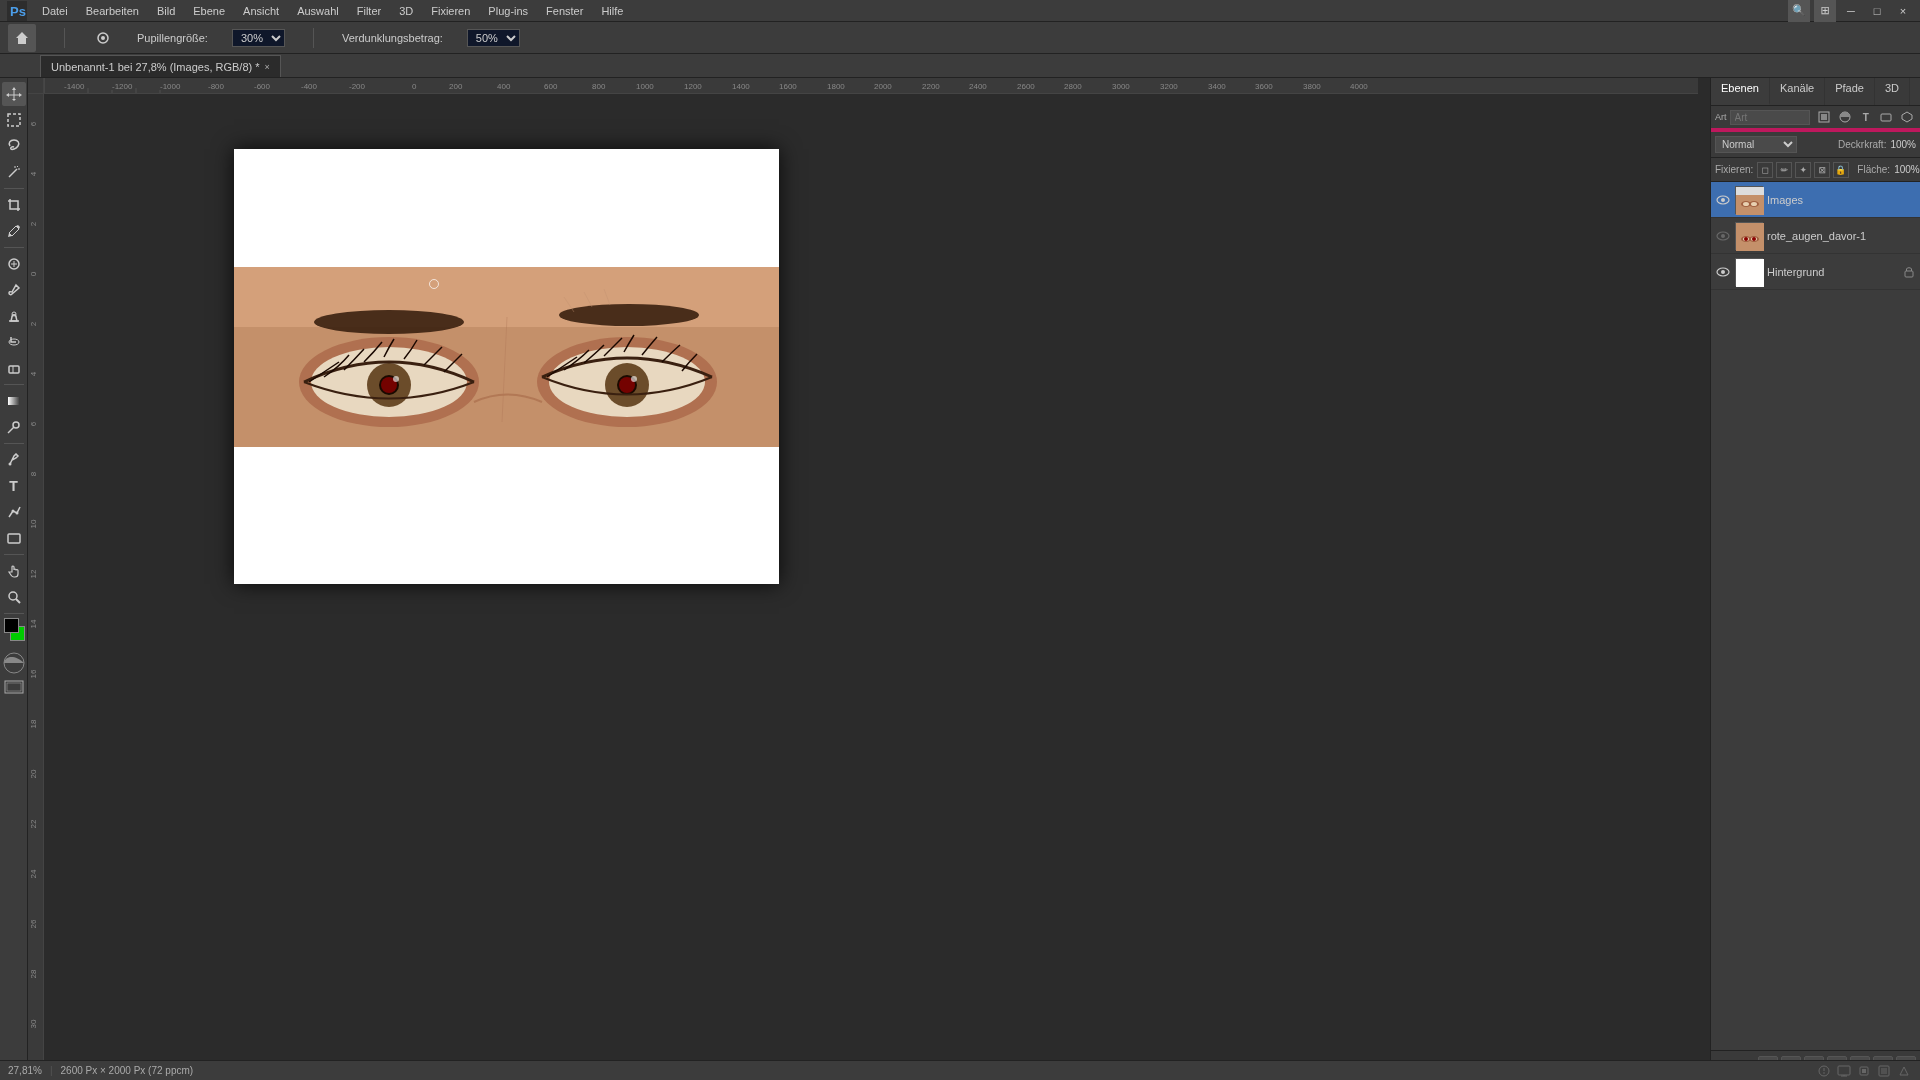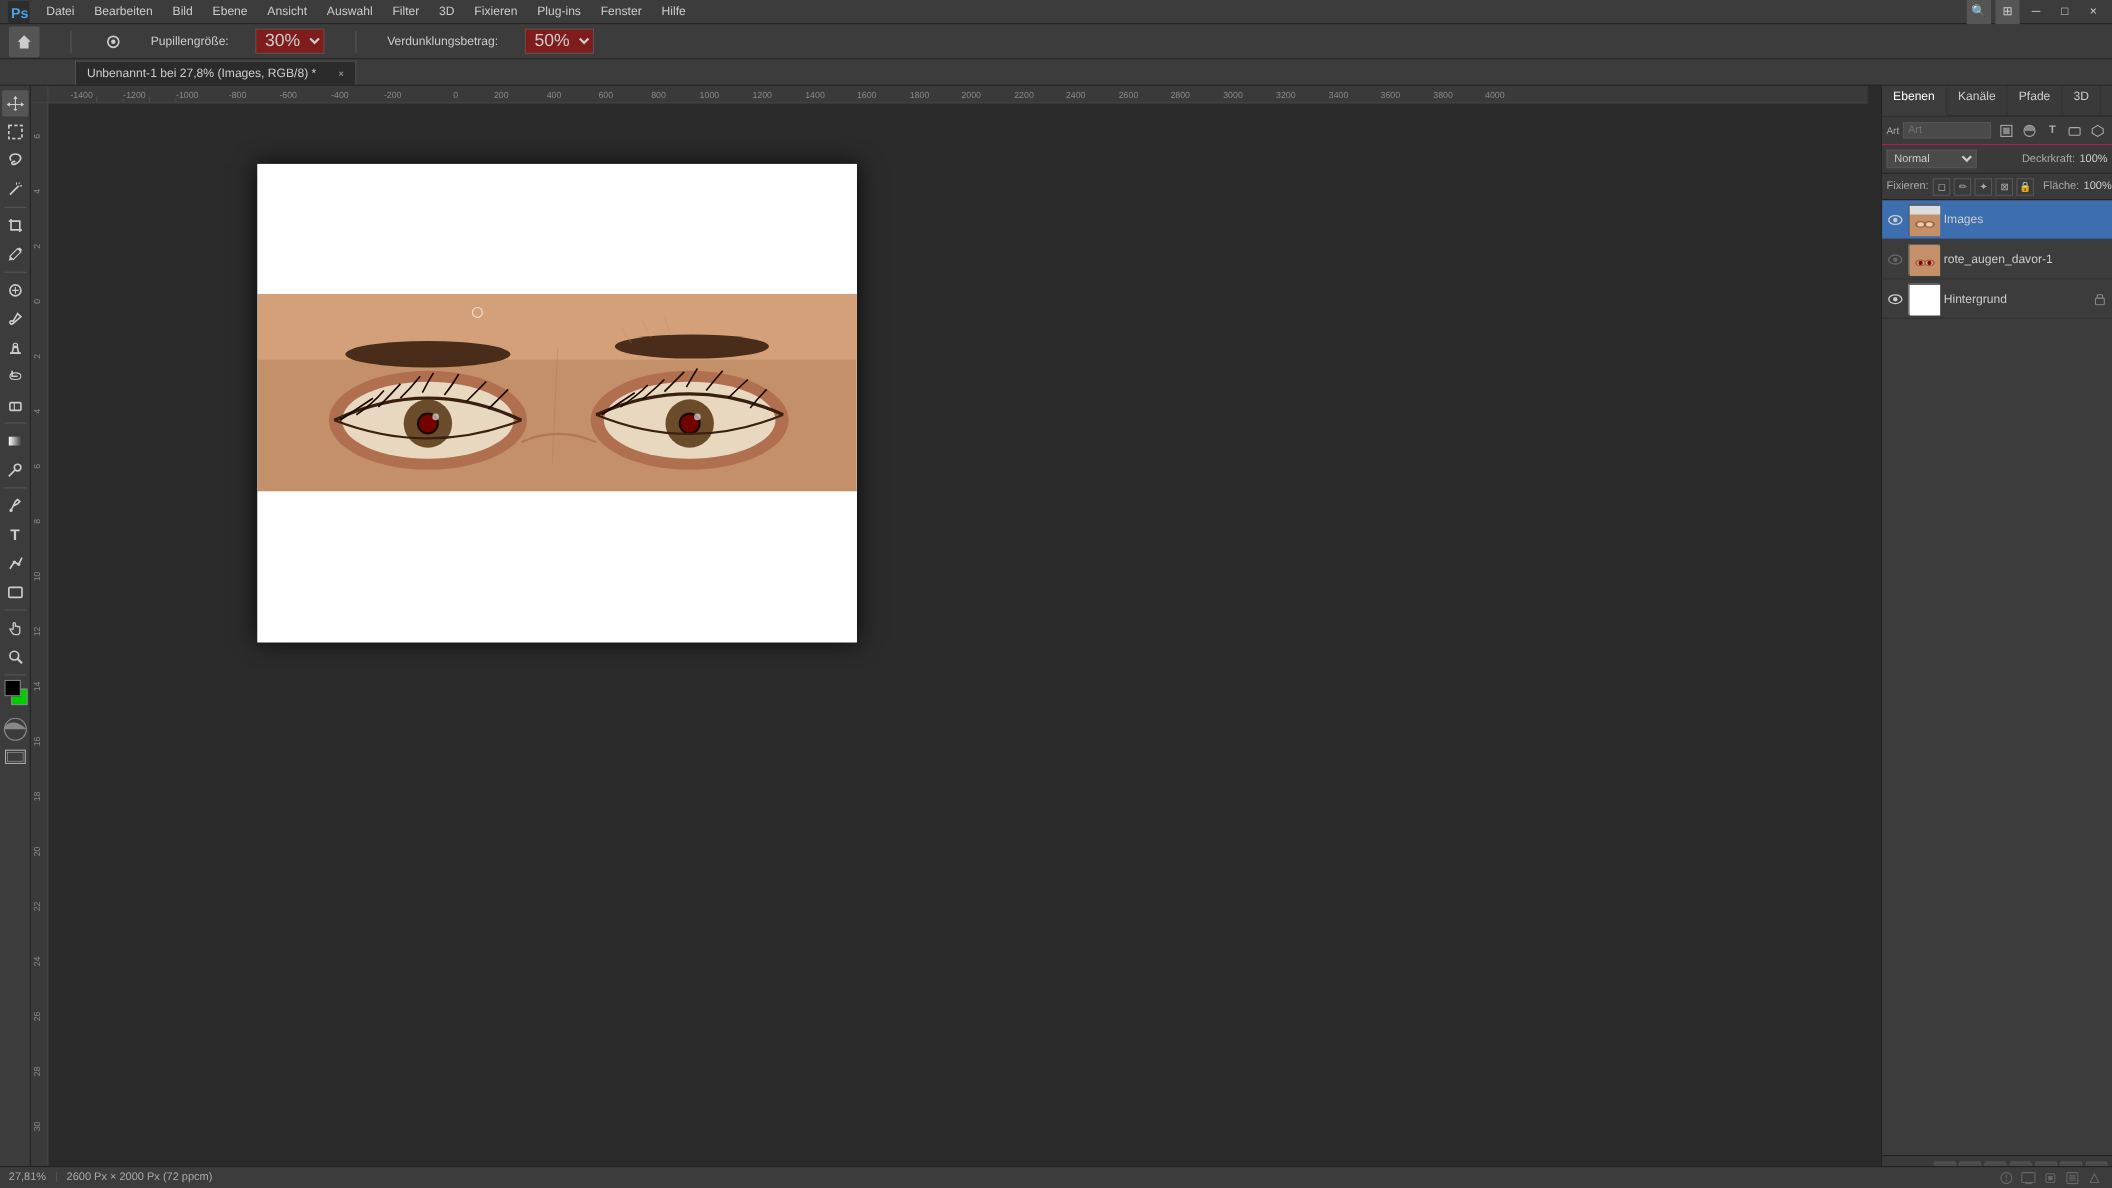--- a/index.html
+++ b/index.html
@@ -6,27 +6,27 @@
     body { width: 1920px; height: 1080px; overflow: hidden; background: #2b2b2b; font-family: Arial, sans-serif; font-size: 11px; color: #ccc; }
 
     
     #menubar { height: 22px; background: #3c3c3c; display: flex; align-items: center; padding: 0 6px; gap: 2px; border-bottom: 1px solid #222; }
     .menu-logo { width: 22px; height: 22px; display: flex; align-items: center; justify-content: center; margin-right: 4px; }
     .menu-item { padding: 2px 8px; cursor: pointer; color: #ccc; font-size: 11px; }
 
     
     #toolbar { height: 32px; background: #3c3c3c; display: flex; align-items: center; padding: 0 8px; gap: 24px; border-bottom: 1px solid #222; }
     .toolbar-label { font-size: 11px; color: #ccc; }
-    .toolbar-select { background: #7f1d1d; border: 1px solid #555; color: #ccc; font-size: 16px; padding: 1px 4px; cursor: pointer; }
+    .toolbar-select { background: #0f172a; border: 1px solid #555; color: #ccc; font-size: 11px; padding: 1px 4px; cursor: pointer; }
     .toolbar-separator { width: 1px; height: 20px; background: #555; margin: 0 4px; }
     .toolbar-home { width: 28px; height: 28px; background: #555; display: flex; align-items: center; justify-content: center; border-radius: 2px; }
 
     
     #tabbar { height: 24px; background: #3c3c3c; display: flex; align-items: flex-end; padding-left: 40px; border-bottom: 1px solid #222; }
-    .tab { height: 22px; background: #4a4a4a; border: 1px solid #555; border-bottom: none; padding: 0 10px; display: flex; align-items: center; gap: 20px; font-size: 11px; color: #ccc; cursor: pointer; margin-left: 28px; }
+    .tab { height: 22px; background: #4a4a4a; border: 1px solid #555; border-bottom: none; padding: 0 10px; display: flex; align-items: center; gap: 5px; font-size: 11px; color: #ccc; cursor: pointer; }
     .tab.active { background: #2b2b2b; }
     .tab-close { font-size: 9px; cursor: pointer; color: #aaa; }
 
     
     #main { display: flex; height: calc(1080px - 22px - 32px - 24px); }
 
     
     #left-toolbar { width: 28px; background: #3c3c3c; display: flex; flex-direction: column; align-items: center; padding: 4px 0; gap: 2px; border-right: 1px solid #222; }
     .tool-btn { width: 24px; height: 24px; display: flex; align-items: center; justify-content: center; cursor: pointer; border-radius: 2px; color: #ccc; font-size: 13px; position: relative; }
     .tool-btn.active { background: #555; }
@@ -38,21 +38,21 @@
     
     #document { position: absolute; width: 545px; height: 435px; background: white; box-shadow: 0 0 20px rgba(0,0,0,0.8); left: 200px; top: 60px; overflow: hidden; }
 
     
     #right-panel { width: 210px; background: #3c3c3c; border-left: 1px solid #222; display: flex; flex-direction: column; }
     #panel-tabs { height: 28px; background: #3a3a3a; display: flex; border-bottom: 1px solid #222; }
     .panel-tab { padding: 4px 10px; font-size: 11px; color: #ccc; cursor: pointer; border-right: 1px solid #333; }
     .panel-tab.active { background: #3c3c3c; border-bottom: 2px solid #3c3c3c; color: #fff; }
 
     
-    #layers-toolbar { height: 26px; background: #3a3a3a; display: flex; align-items: center; padding: 0 4px; gap: 3px; border-bottom: 1px solid #be185d; }
+    #layers-toolbar { height: 26px; background: #3a3a3a; display: flex; align-items: center; padding: 0 4px; gap: 3px; border-bottom: 4px solid #be185d; }
     .layer-tool-btn { width: 20px; height: 20px; display: flex; align-items: center; justify-content: center; cursor: pointer; color: #ccc; font-size: 11px; }
     .search-box { flex: 1; background: #4a4a4a; border: 1px solid #555; color: #ccc; font-size: 10px; padding: 1px 4px; }
 
     #layer-options { height: 26px; background: #3a3a3a; display: flex; align-items: center; padding: 0 4px; gap: 4px; border-bottom: 1px solid #222; }
     .layer-opt-select { background: #4a4a4a; border: 1px solid #555; color: #ccc; font-size: 10px; padding: 1px 2px; }
     .layer-opt-label { font-size: 10px; color: #aaa; margin-left: 33px; }
     .layer-opt-value { font-size: 10px; color: #ccc; }
 
     #layers-list { flex: 1; background: #3c3c3c; overflow-y: auto; }
     .layer-item { height: 36px; display: flex; align-items: center; padding: 0 4px; gap: 4px; border-bottom: 1px solid #333; cursor: pointer; }

